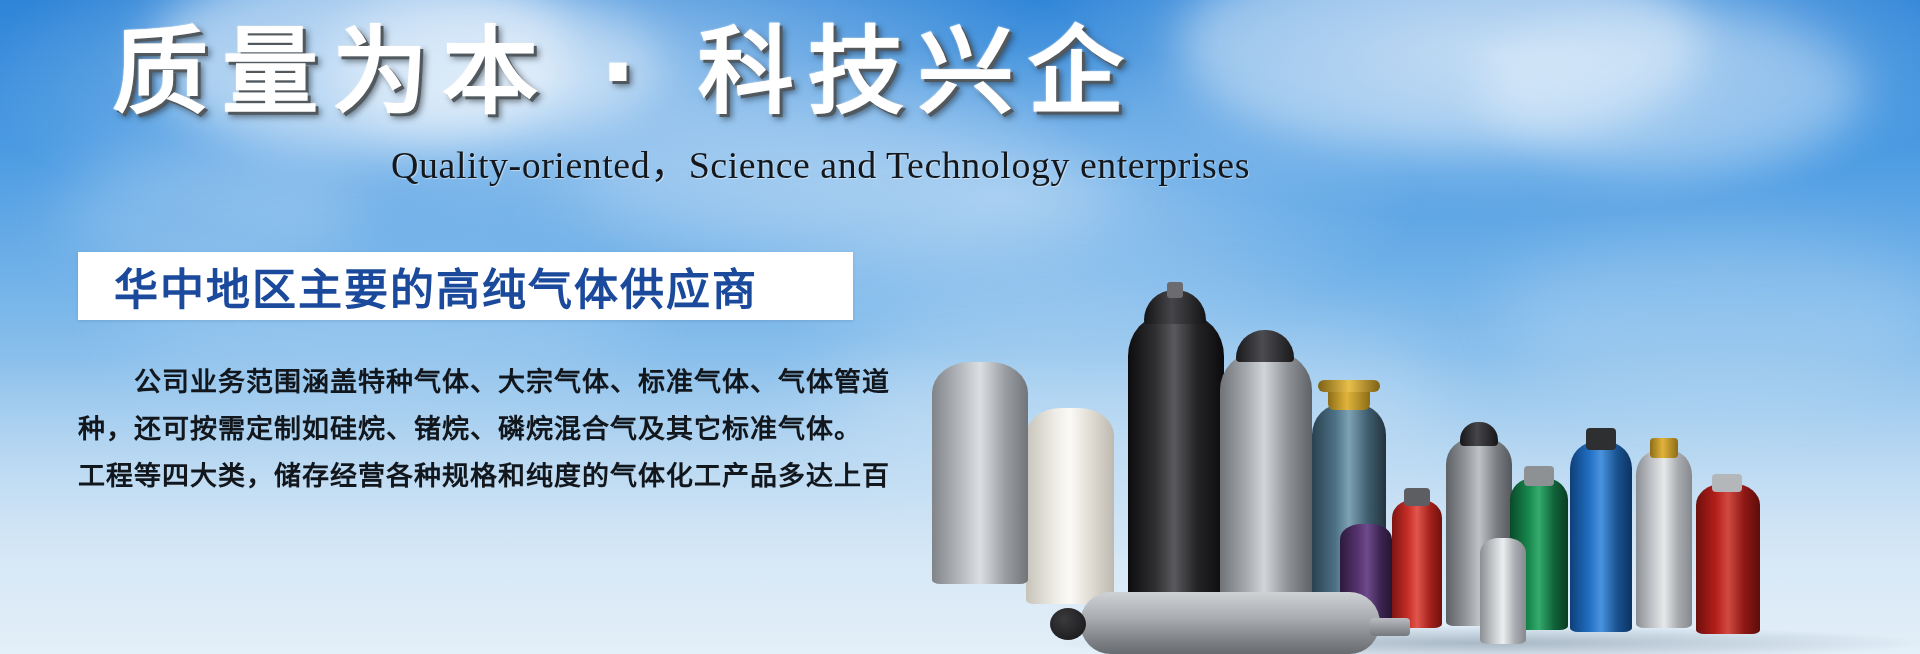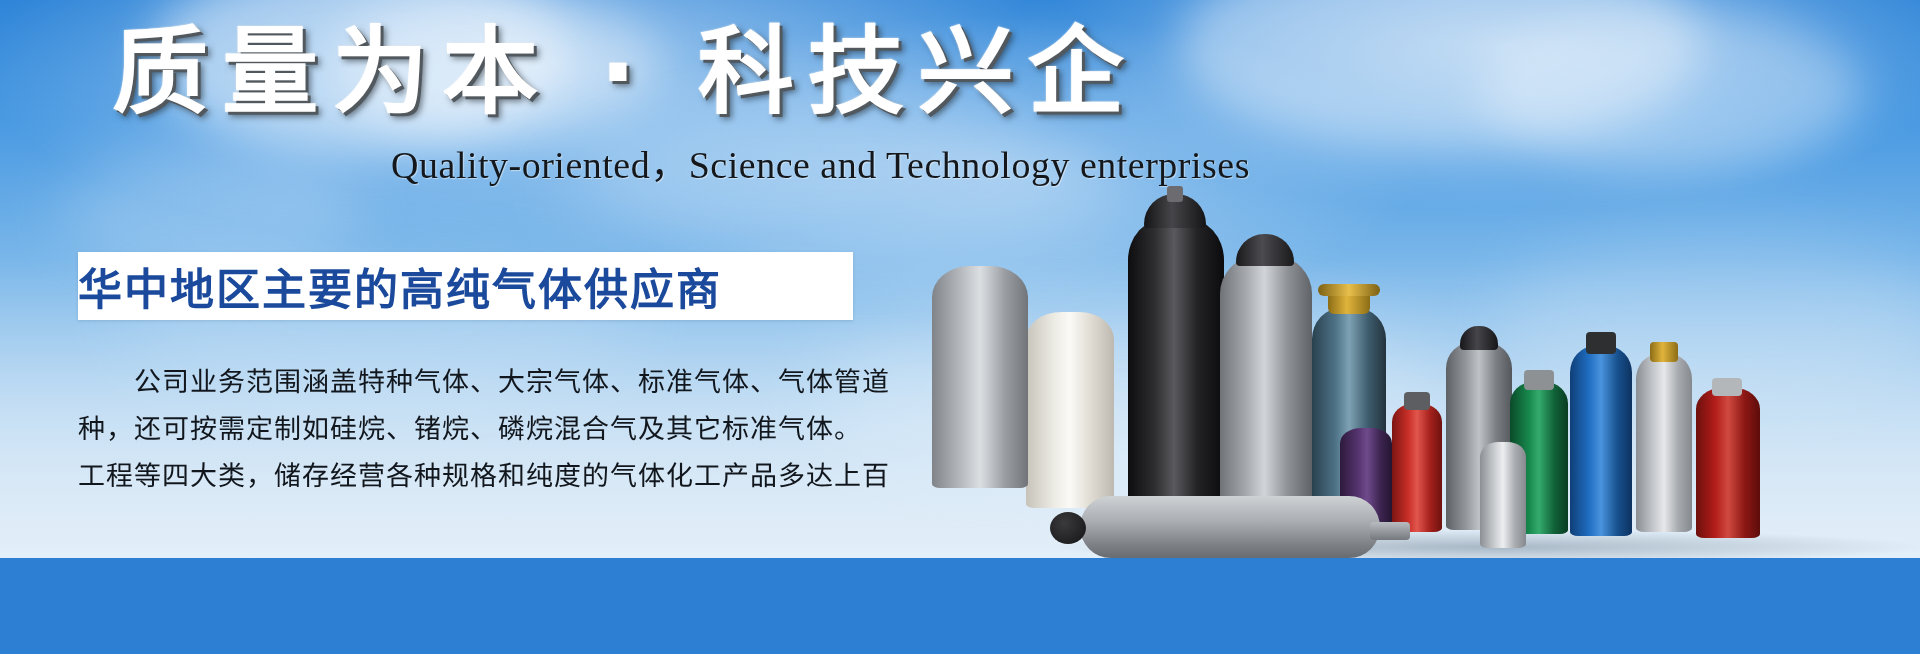--- a/index.html
+++ b/index.html
@@ -5,21 +5,21 @@
 <style>
   html,body{margin:0;padding:0;}
   body{
     width:1920px;height:654px;overflow:hidden;
     font-family:"Liberation Sans","DejaVu Sans",sans-serif;
     background:#2d7fd4;
   }
 
   .banner{
     position:relative;
-    width:1920px;height:558px;
+    width:1920px;height:654px;
     overflow:hidden;
     background:
       radial-gradient(ellipse 900px 300px at 28% 12%, rgba(255,255,255,0.55) 0%, rgba(255,255,255,0.0) 62%),
       radial-gradient(ellipse 760px 260px at 78% 8%,  rgba(255,255,255,0.50) 0%, rgba(255,255,255,0.0) 64%),
       radial-gradient(ellipse 640px 230px at 52% 30%, rgba(255,255,255,0.38) 0%, rgba(255,255,255,0.0) 66%),
       linear-gradient(180deg,#2f85d8 0%,#4a9ae2 22%,#7cb8ea 48%,#a8cfef 70%,#c2dcf2 86%,#cfe3f4 100%);
   }
 
   
   .cloud{position:absolute;border-radius:50%;background:rgba(255,255,255,0.62);filter:blur(22px);pointer-events:none;}
@@ -68,33 +68,34 @@
 
   
   .slogan-box{
     position:absolute;left:78px;top:252px;
     width:775px;height:68px;
     background:#ffffff;
     box-shadow:0 1px 3px rgba(40,70,100,.18);
     display:flex;align-items:center;
   }
   .slogan-text{
+    margin-left:36px;
     font-family:"DejaVu Sans","Liberation Sans",sans-serif;
     font-weight:700;
     font-size:44px;
     letter-spacing:2px;
     color:#1b4a9c;
     white-space:nowrap;
   }
 
   
   .para{
     position:absolute;left:78px;top:358px;width:790px;
     font-family:"DejaVu Serif","Liberation Serif",serif;
-    font-weight:400;
+    font-weight:700;
     font-size:27px;
     line-height:47px;
     color:#12171d;
     letter-spacing:1px;
   }
   .para .ln{white-space:nowrap;}
   .para .ln.first{text-indent:56px;}
 
   
   .cylinders{position:absolute;right:0;bottom:0;width:880px;height:420px;}

